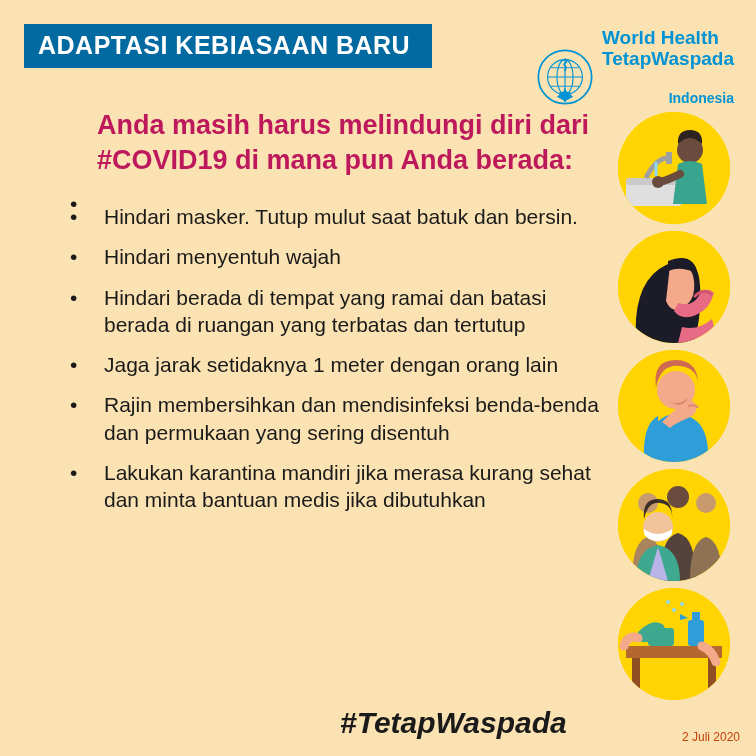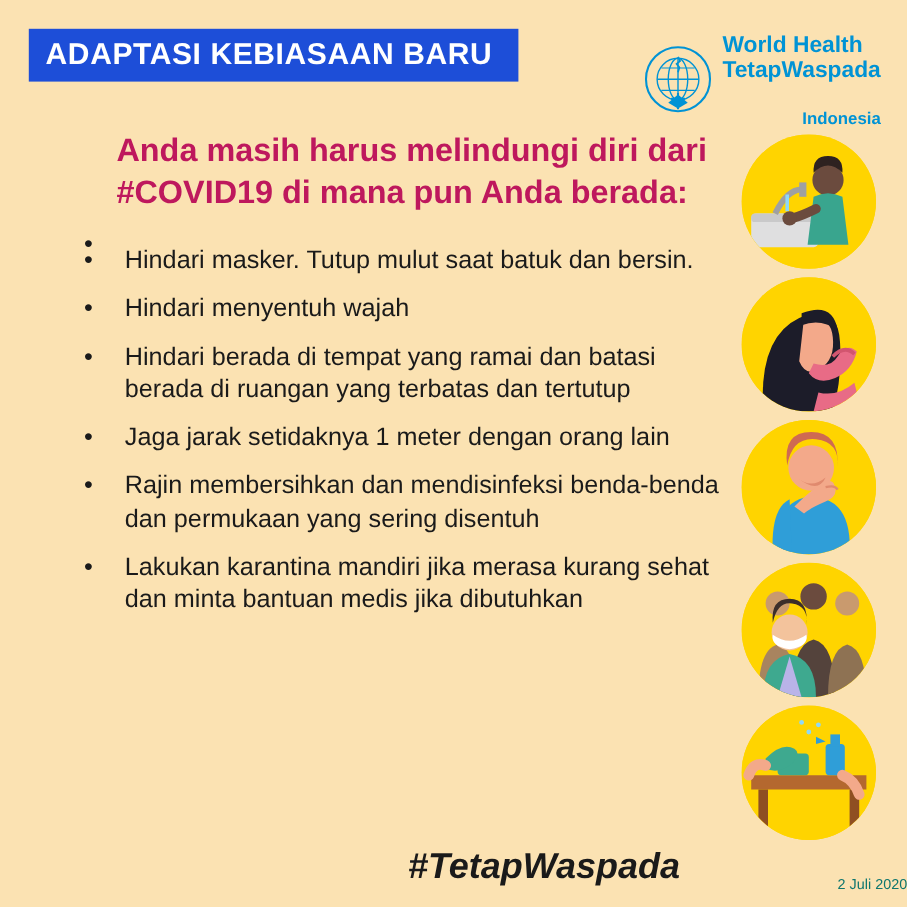--- a/index.html
+++ b/index.html
@@ -20,36 +20,36 @@
     height: 756px;
     background: #fbe2b2;
     box-sizing: border-box;
   }
 
   
   .header-band {
     position: absolute;
     top: 24px;
     left: 24px;
-    background: #1d4ed8;
+    background: #0369a1;
     color: #ffffff;
     font-size: 25px;
     font-weight: bold;
     letter-spacing: 0.5px;
     padding: 9px 22px 10px 14px;
     line-height: 1;
   }
 
   
   .who-logo {
     position: absolute;
     top: 26px;
     right: 22px;
     display: flex;
-    align-items: center;
+    align-items: flex-end;
     color: #0093d5;
   }
   .who-emblem {
     width: 58px;
     height: 58px;
     margin-right: 8px;
     flex: none;
   }
   .who-text {
     font-size: 19px;
@@ -127,23 +127,23 @@
     bottom: 16px;
     left: 340px;
     font-size: 30px;
     font-weight: bold;
     color: #1a1a1a;
     font-style: italic;
   }
   .date {
     position: absolute;
     bottom: 12px;
-    right: 0;
+    right: 16px;
     font-size: 12px;
-    color: #0f766e;
+    color: #c2410c;
   }
 </style>
 </head>
 <body>
 
 <div class="poster">
 
   <div class="header-band">
     <span>ADAPTASI KEBIASAAN BARU</span>
   </div>

